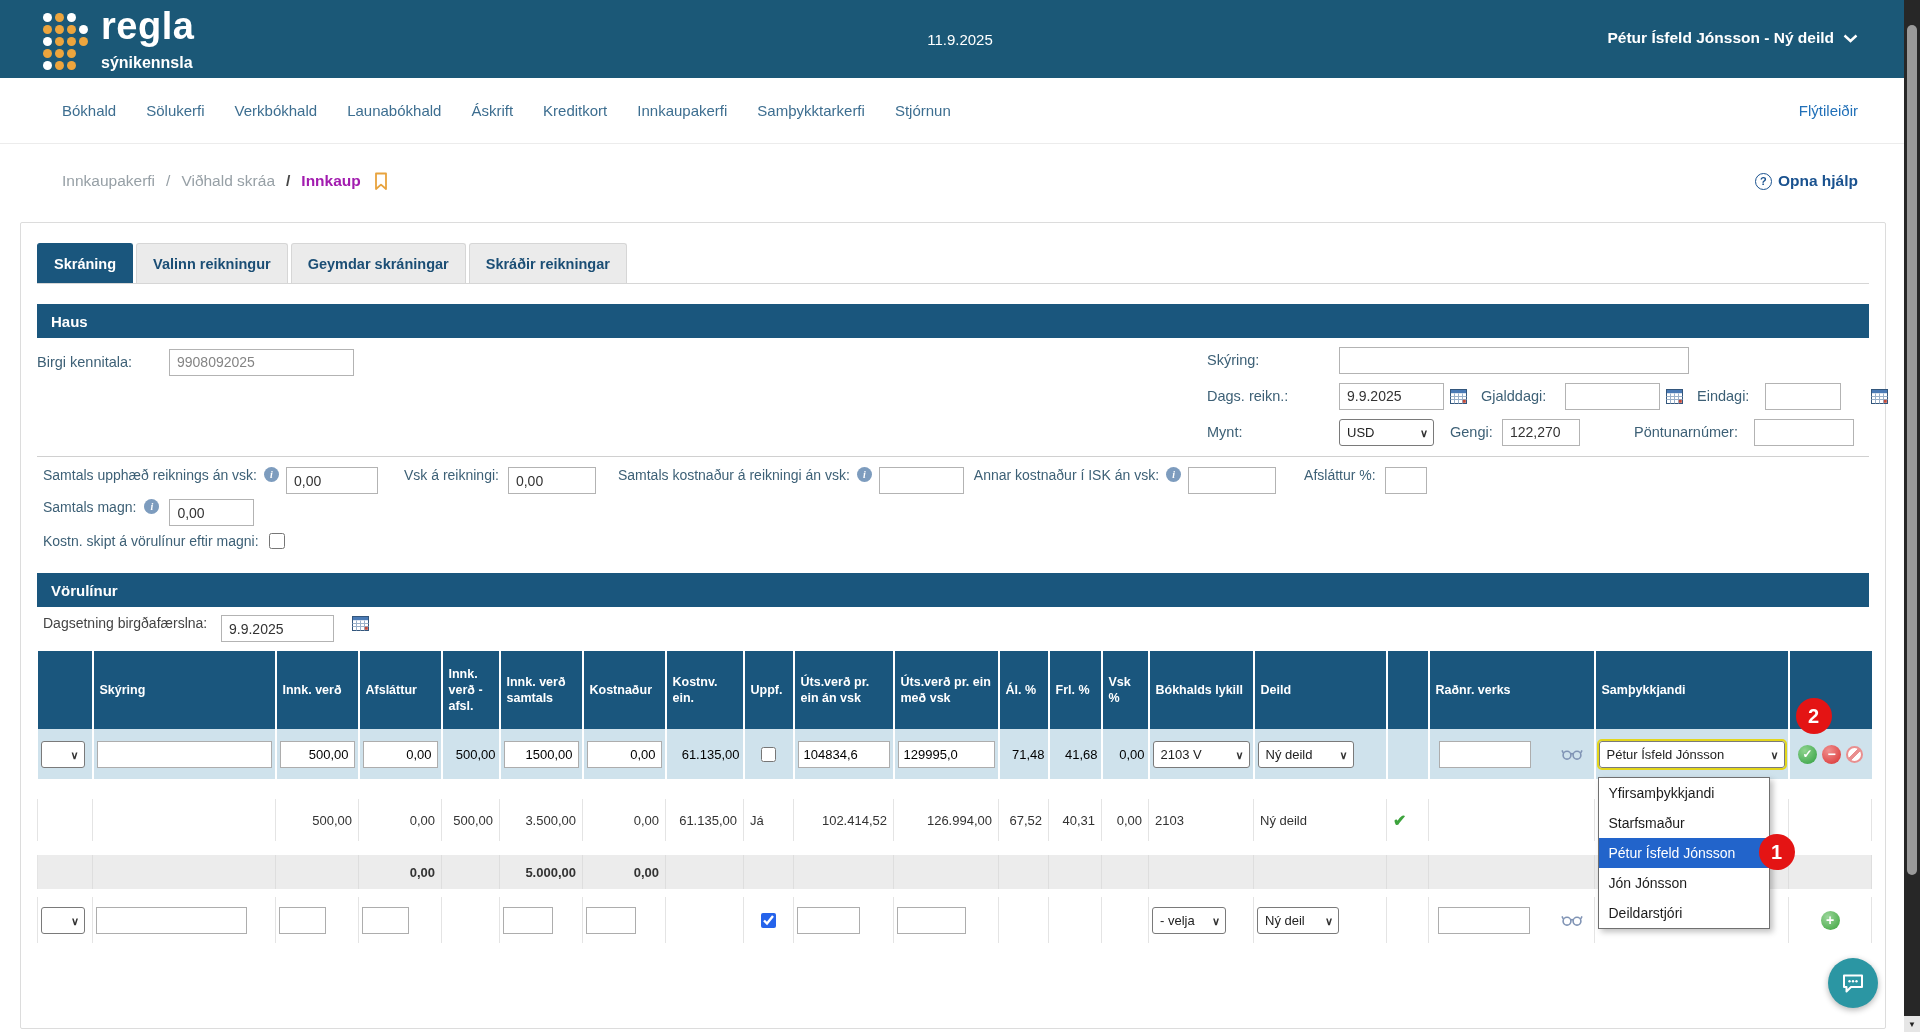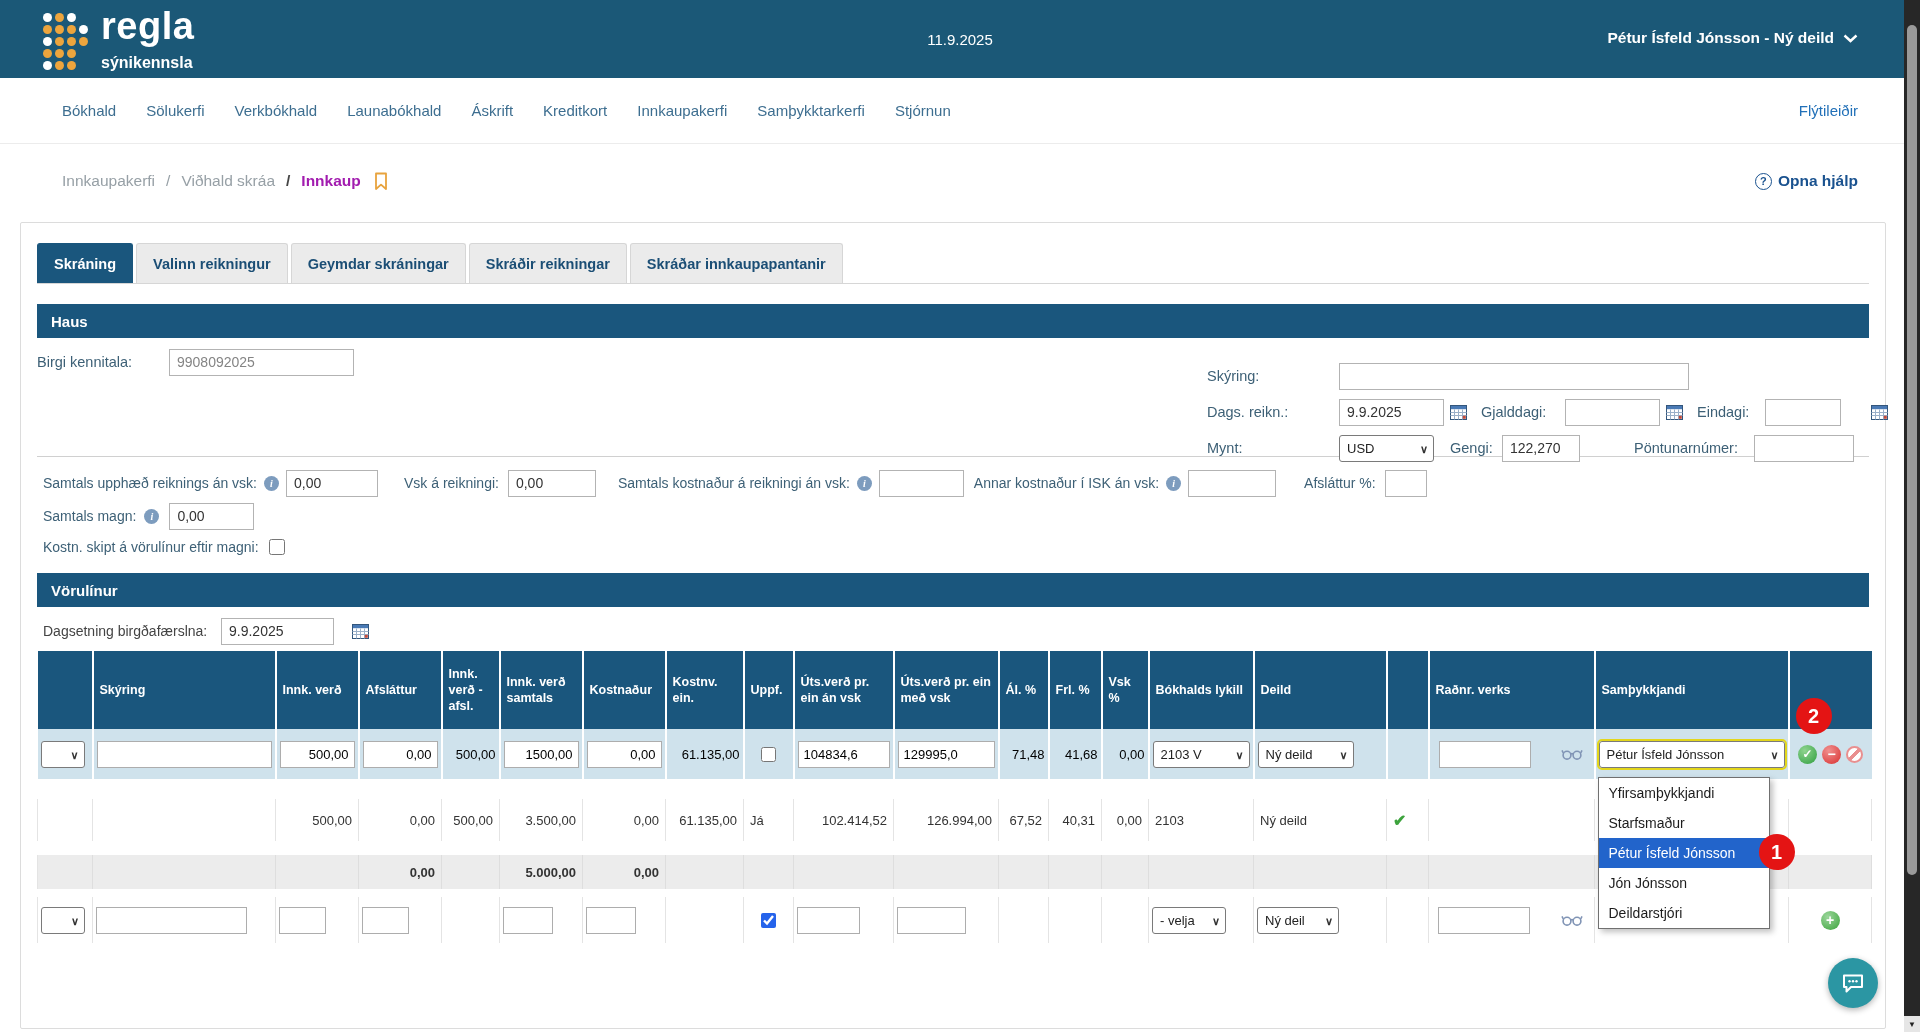--- a/index.html
+++ b/index.html
@@ -53,26 +53,26 @@
   .secbar.tight { margin-top:12px; }
 
   
   .hausarea { position:relative; padding-top:6px; height:114px; }
   .frow { display:flex; align-items:center; height:36px; }
   .flabel { width:132px; color:#3d6076; font-size:14.5px; flex:none; }
   .tinput { height:27px; border:1px solid #b3b3b3; font-size:14px; padding:0 7px; color:#333;
     font-family:inherit; background:#fff; }
   .w185 { width:185px; } .gray { color:#848484; }
   .glass { margin-left:18px; display:flex; cursor:pointer; }
-  .rblock { position:absolute; left:1170px; top:20px; width:690px; }
+  .rblock { position:absolute; left:1170px; top:4px; width:690px; }
   .rlabel { color:#3d6076; font-size:14.5px; flex:none; }
   .cal { display:inline-flex; margin-left:6px; cursor:pointer; flex:none; }
 
   .hr { border-top:1px solid #d0d0d0; margin-top:4px; }
-  .totrow,.magnrow,.kostrow,.dagsrow { display:flex; align-items:center; font-size:14px; color:#3d6076; }
+  .totrow,.magnrow,.kostrow,.dagsrow { display:flex; font-size:14px; color:#3d6076; }
   .totrow { margin-top:10px; height:32px; }
   .magnrow { height:34px; } .kostrow { height:28px; }
   .dagsrow { margin-top:8px; height:32px; color:#444; }
   .iicon { display:inline-flex; width:15px; height:15px; border-radius:50%; background:#7d9cbe;
     color:#fff; align-items:center; justify-content:center; font-size:10px; font-weight:bold;
     font-style:italic; font-family:"Liberation Serif",serif; flex:none; }
   .iicon::before { content:"i"; }
   .ckbox { width:16px; height:16px; accent-color:#2563eb; }
 
   
@@ -208,21 +208,20 @@
     </span>
   </div>
 
   <div class="card">
 
     <div class="tabs">
       <div class="tab active">Skráning</div>
       <div class="tab">Valinn reikningur</div>
       <div class="tab">Geymdar skráningar</div>
       <div class="tab">Skráðir reikningar</div>
-      <div class="tab">Skráðar innkaupapantanir</div>
     </div>
 
     <div class="secbar">Haus</div>
 
     <div class="hausarea">
       <div class="frow">
         <span class="flabel">Birgi kennitala:</span>
         <input class="tinput w185 gray" value="9908092025" style="">
       </div>
 

